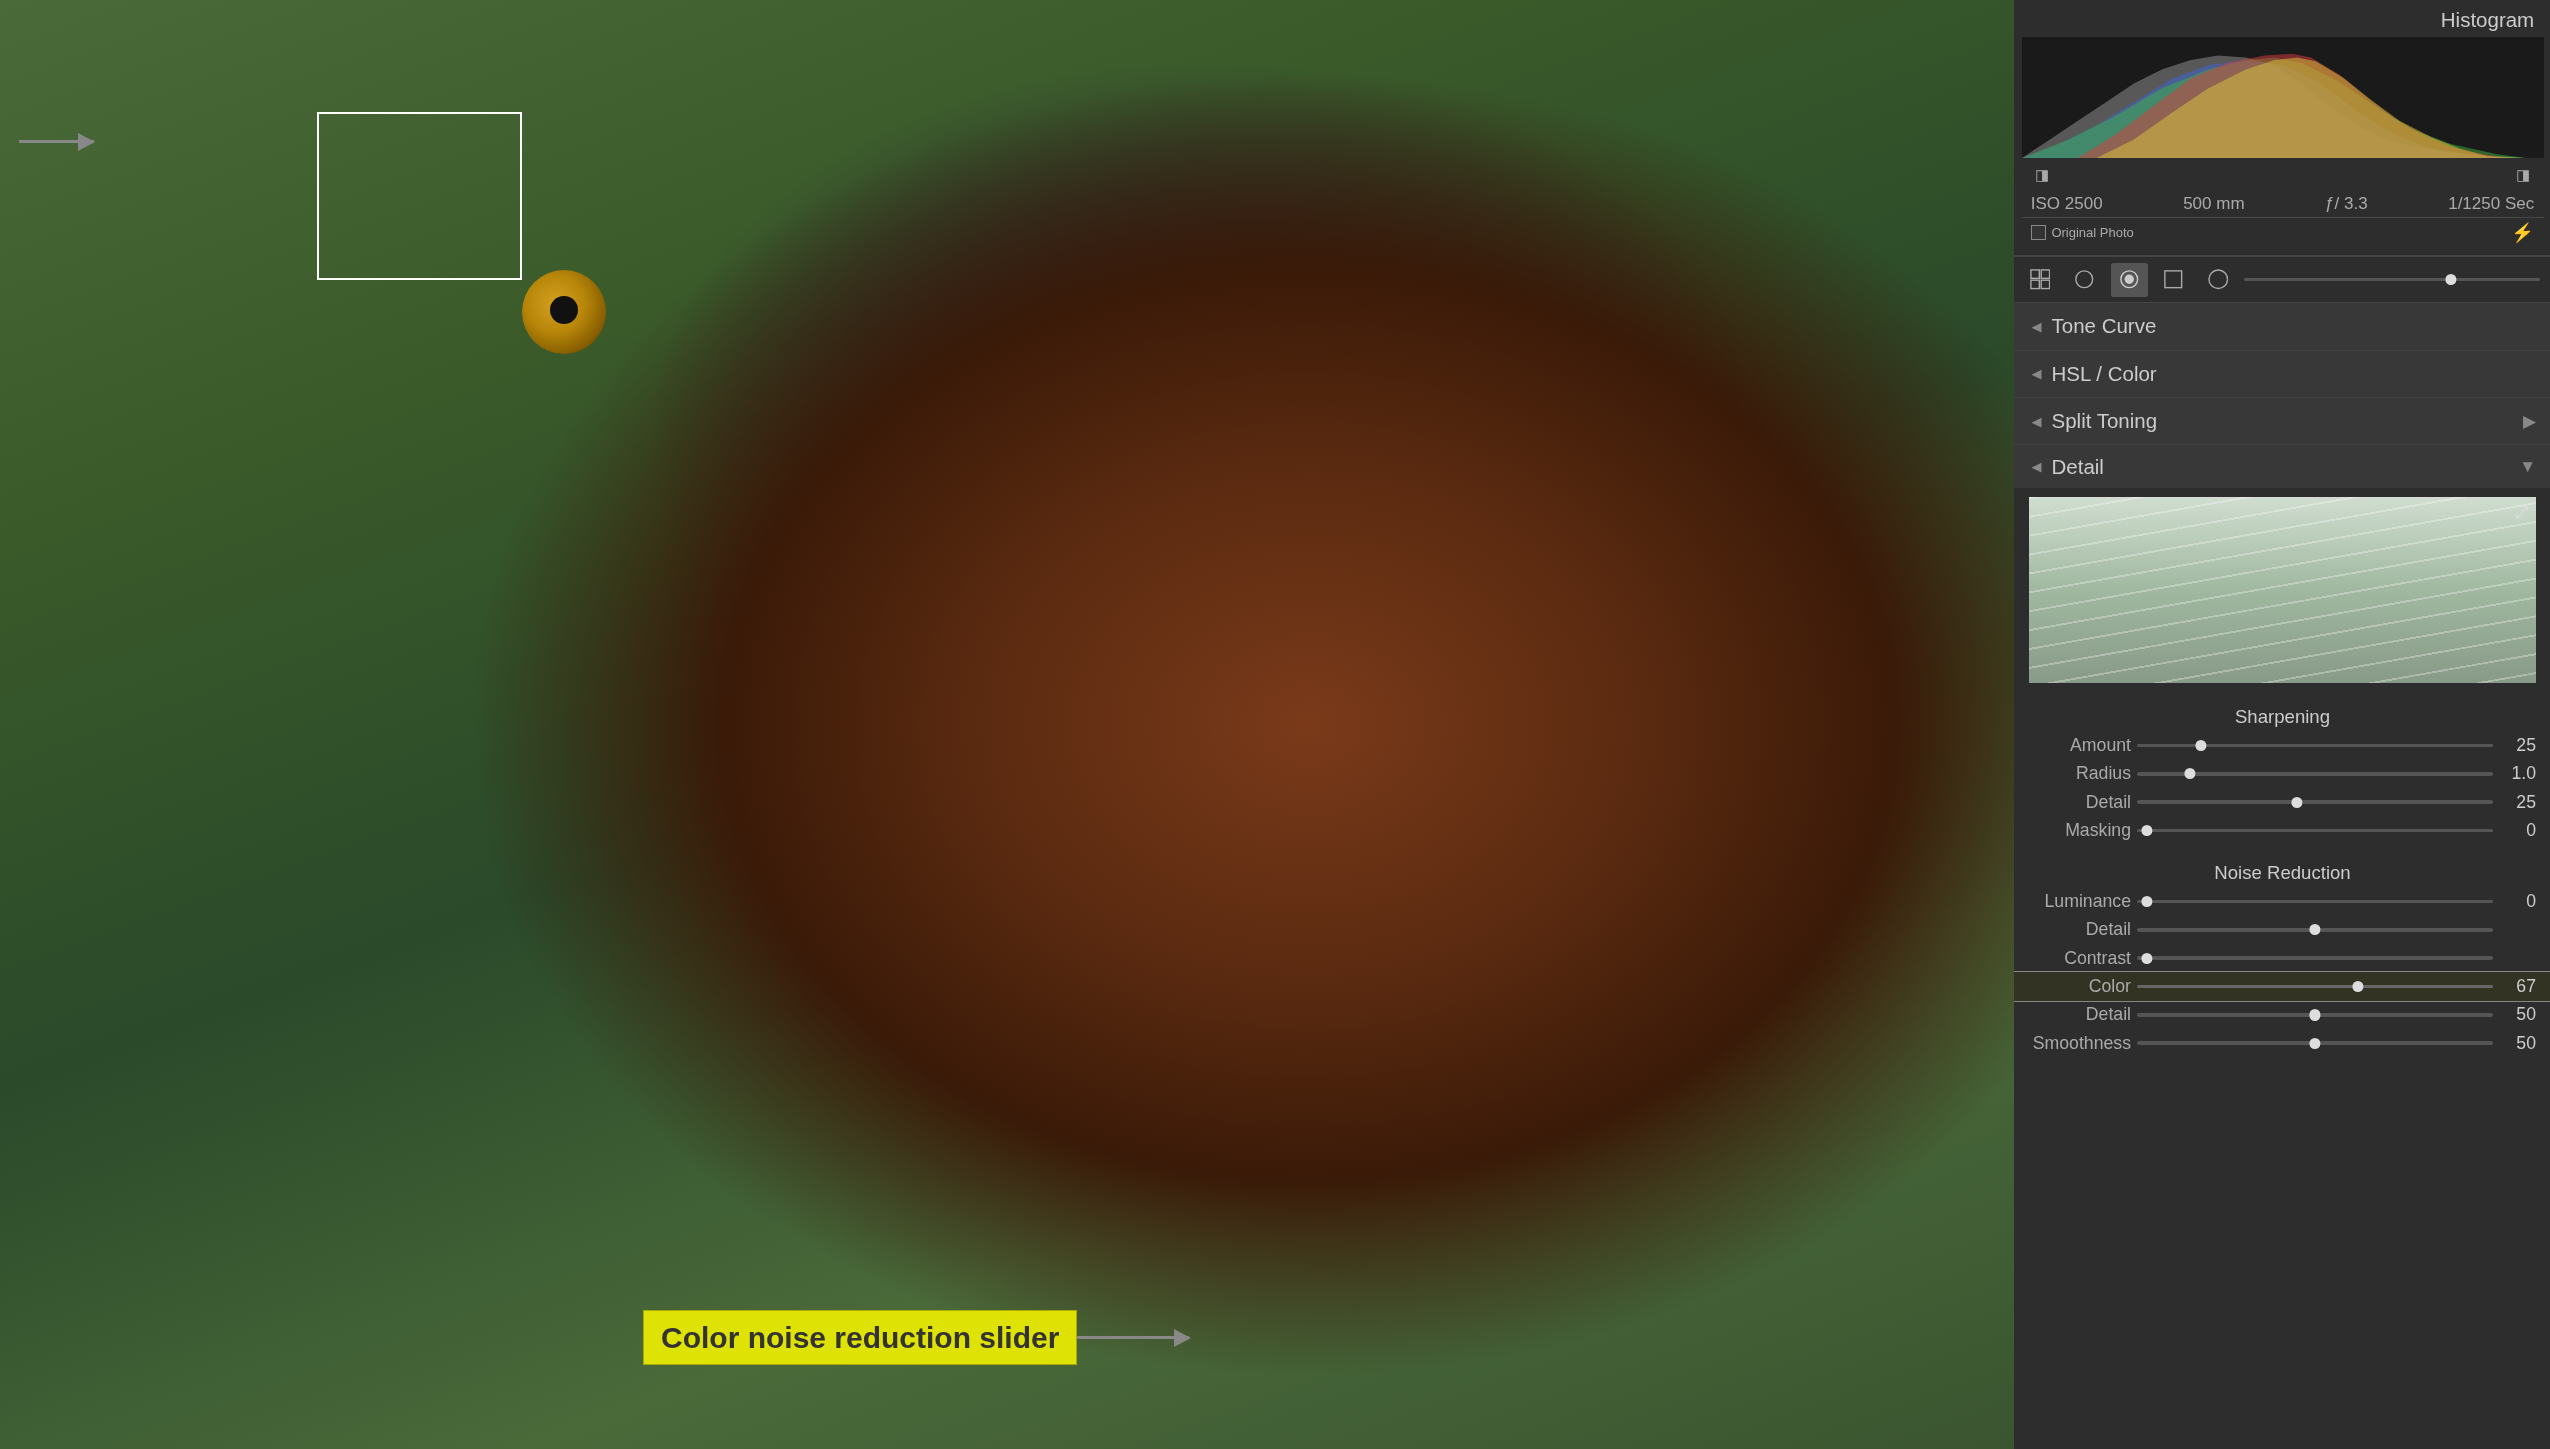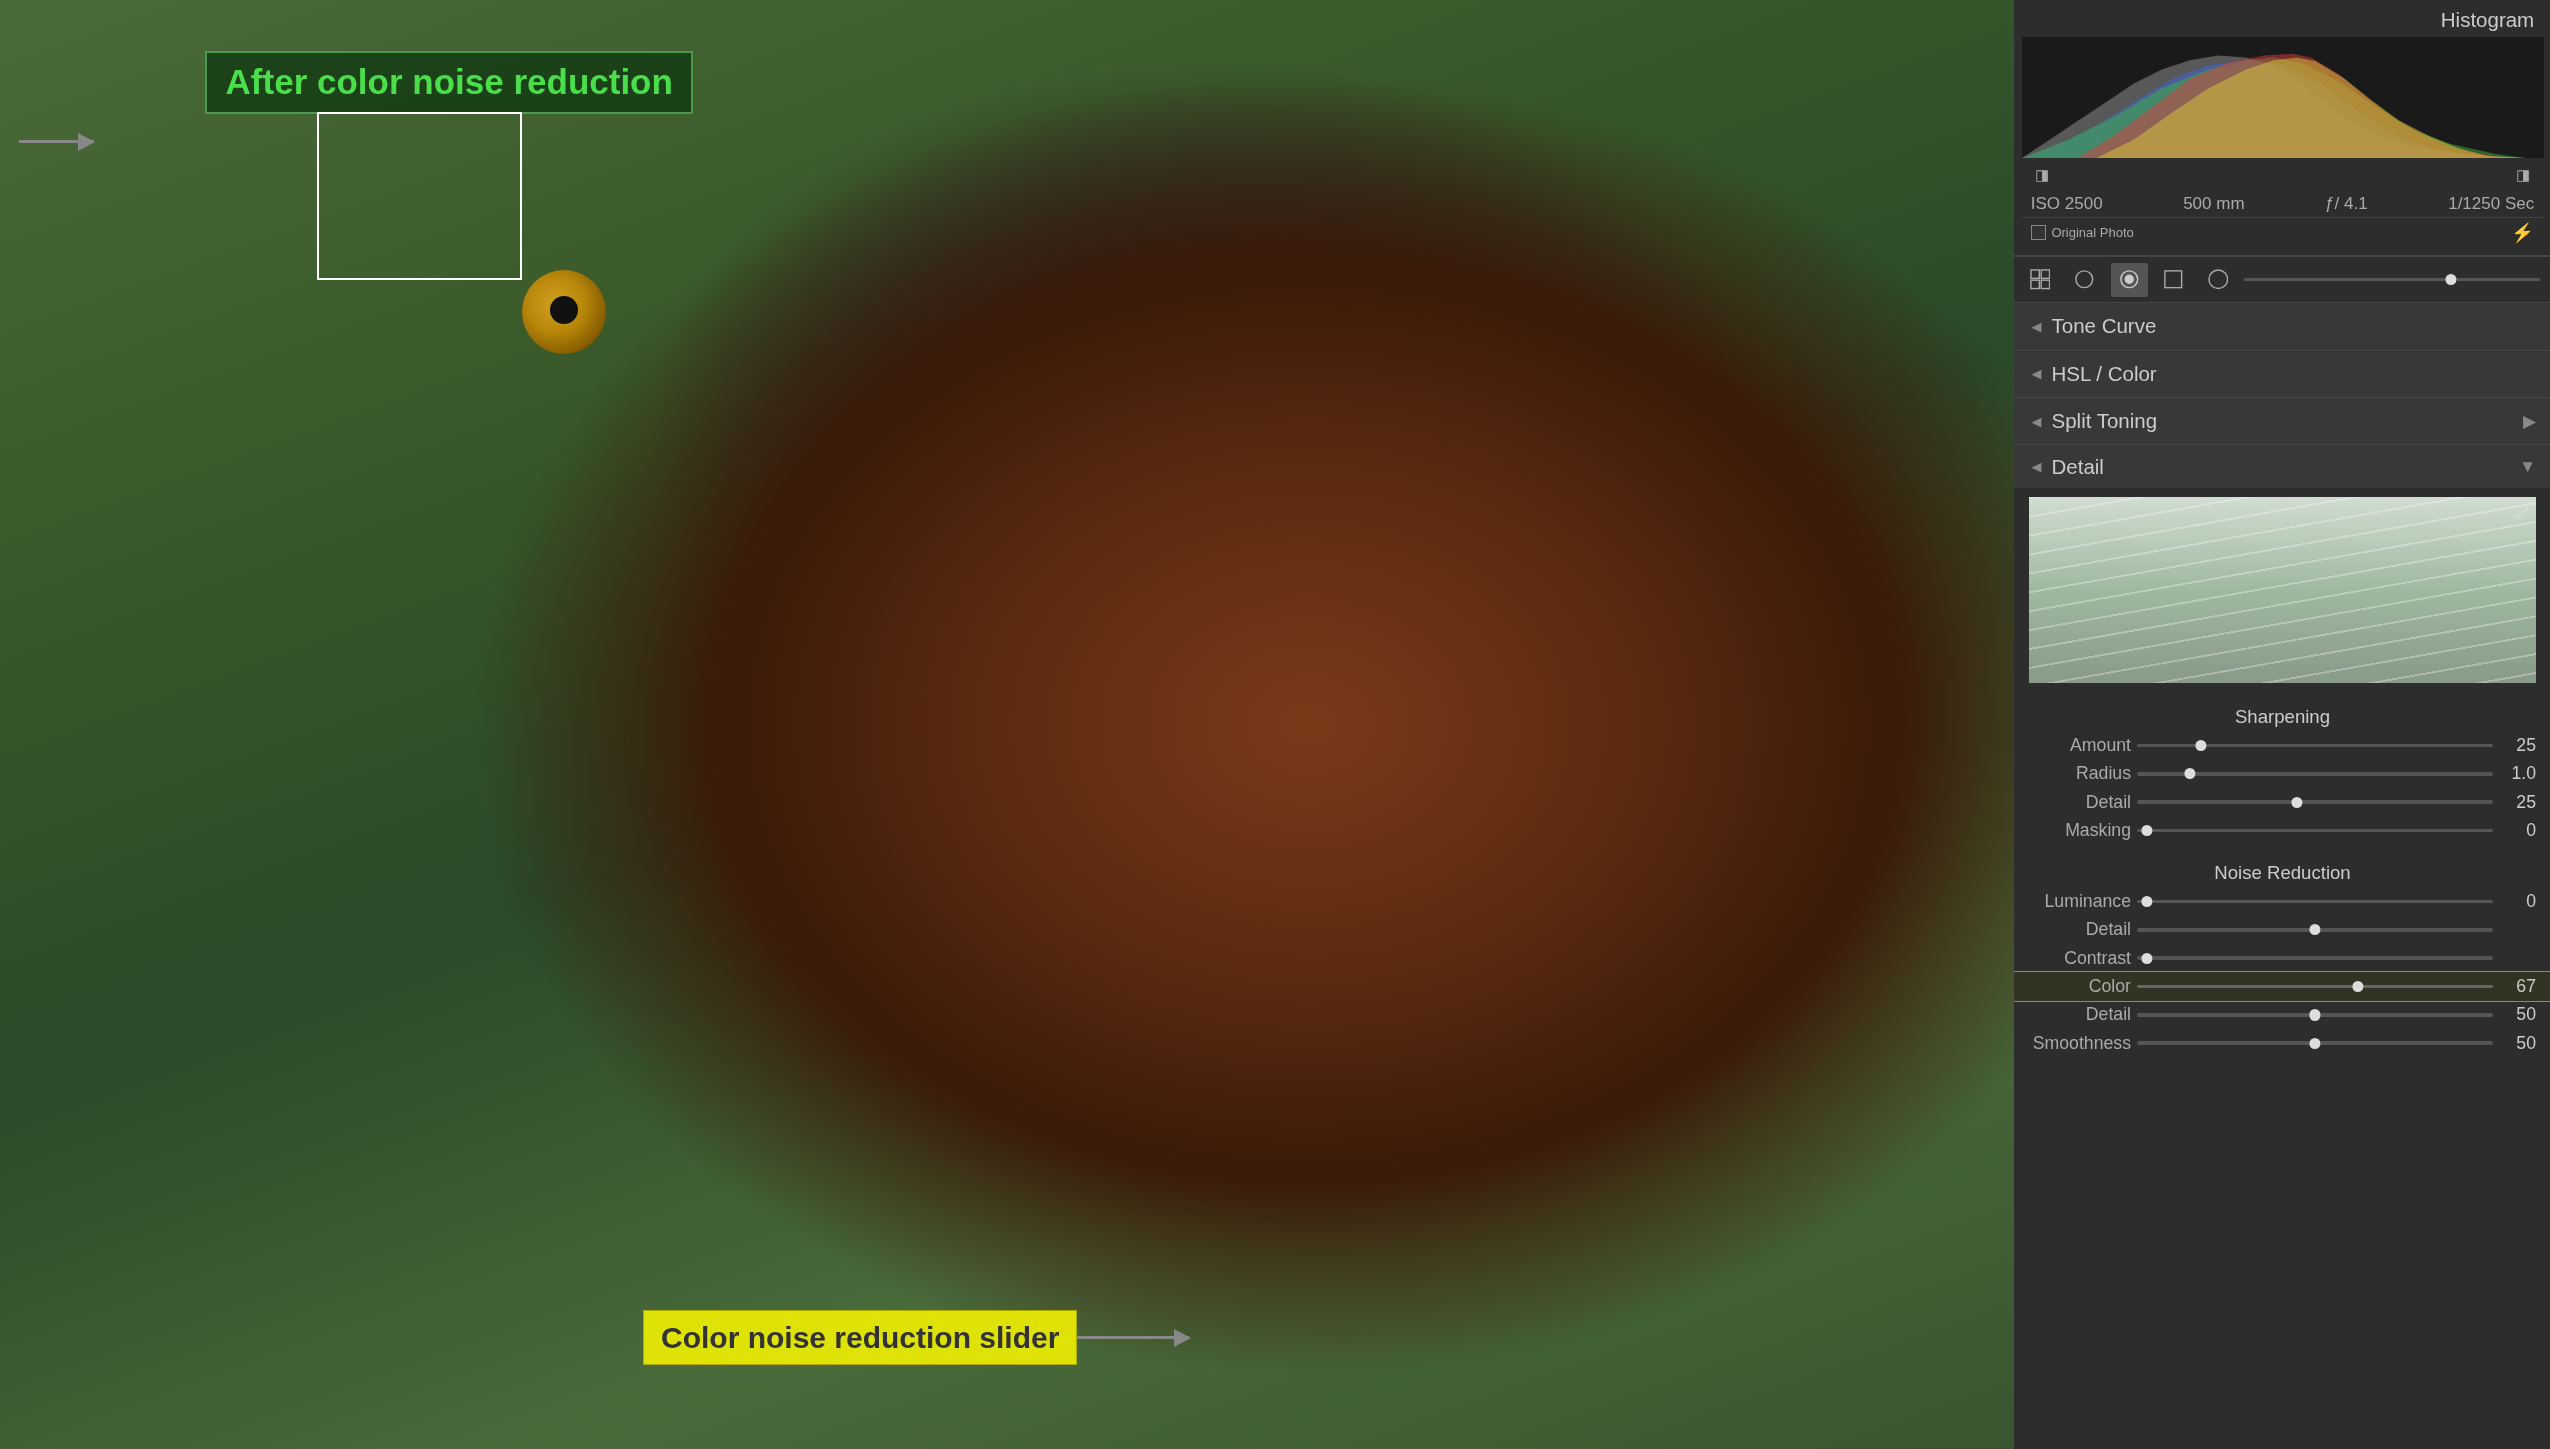--- a/index.html
+++ b/index.html
@@ -463,23 +463,20 @@
 
 <div class="photo-area">
 
   <div class="photo-bg">
 
     <div class="bird-eye">
       <div class="bird-eye-pupil"></div>
     </div>
   </div>
 
-  <div class="annotation-top">
-    <span>After color noise reduction</span>
-  </div>
 
   <div class="annotation-arrow-box">
     <div class="arrow-right"></div>
   </div>
 
   <div class="bird-selection-box"></div>
 
   <div class="annotation-bottom">
     <div class="annotation-bottom-box">Color noise reduction slider</div>
     <div class="arrow-right-long"></div>
@@ -509,21 +506,21 @@
     <div class="hist-controls">
       <div class="hist-icon">◨</div>
       <div class="hist-icons">
         <div class="hist-icon">◨</div>
       </div>
     </div>
 
     <div class="camera-info">
       <span>ISO 2500</span>
       <span>500 mm</span>
-      <span>ƒ/ 4.1</span>
+      <span>ƒ/ 3.3</span>
       <span>1/1250 Sec</span>
     </div>
 
     <div class="original-photo-row">
       <div class="original-photo-label">
         <div class="checkbox-sq"></div>
         <span>Original Photo</span>
       </div>
       <div class="lightning-icon">⚡</div>
     </div>

